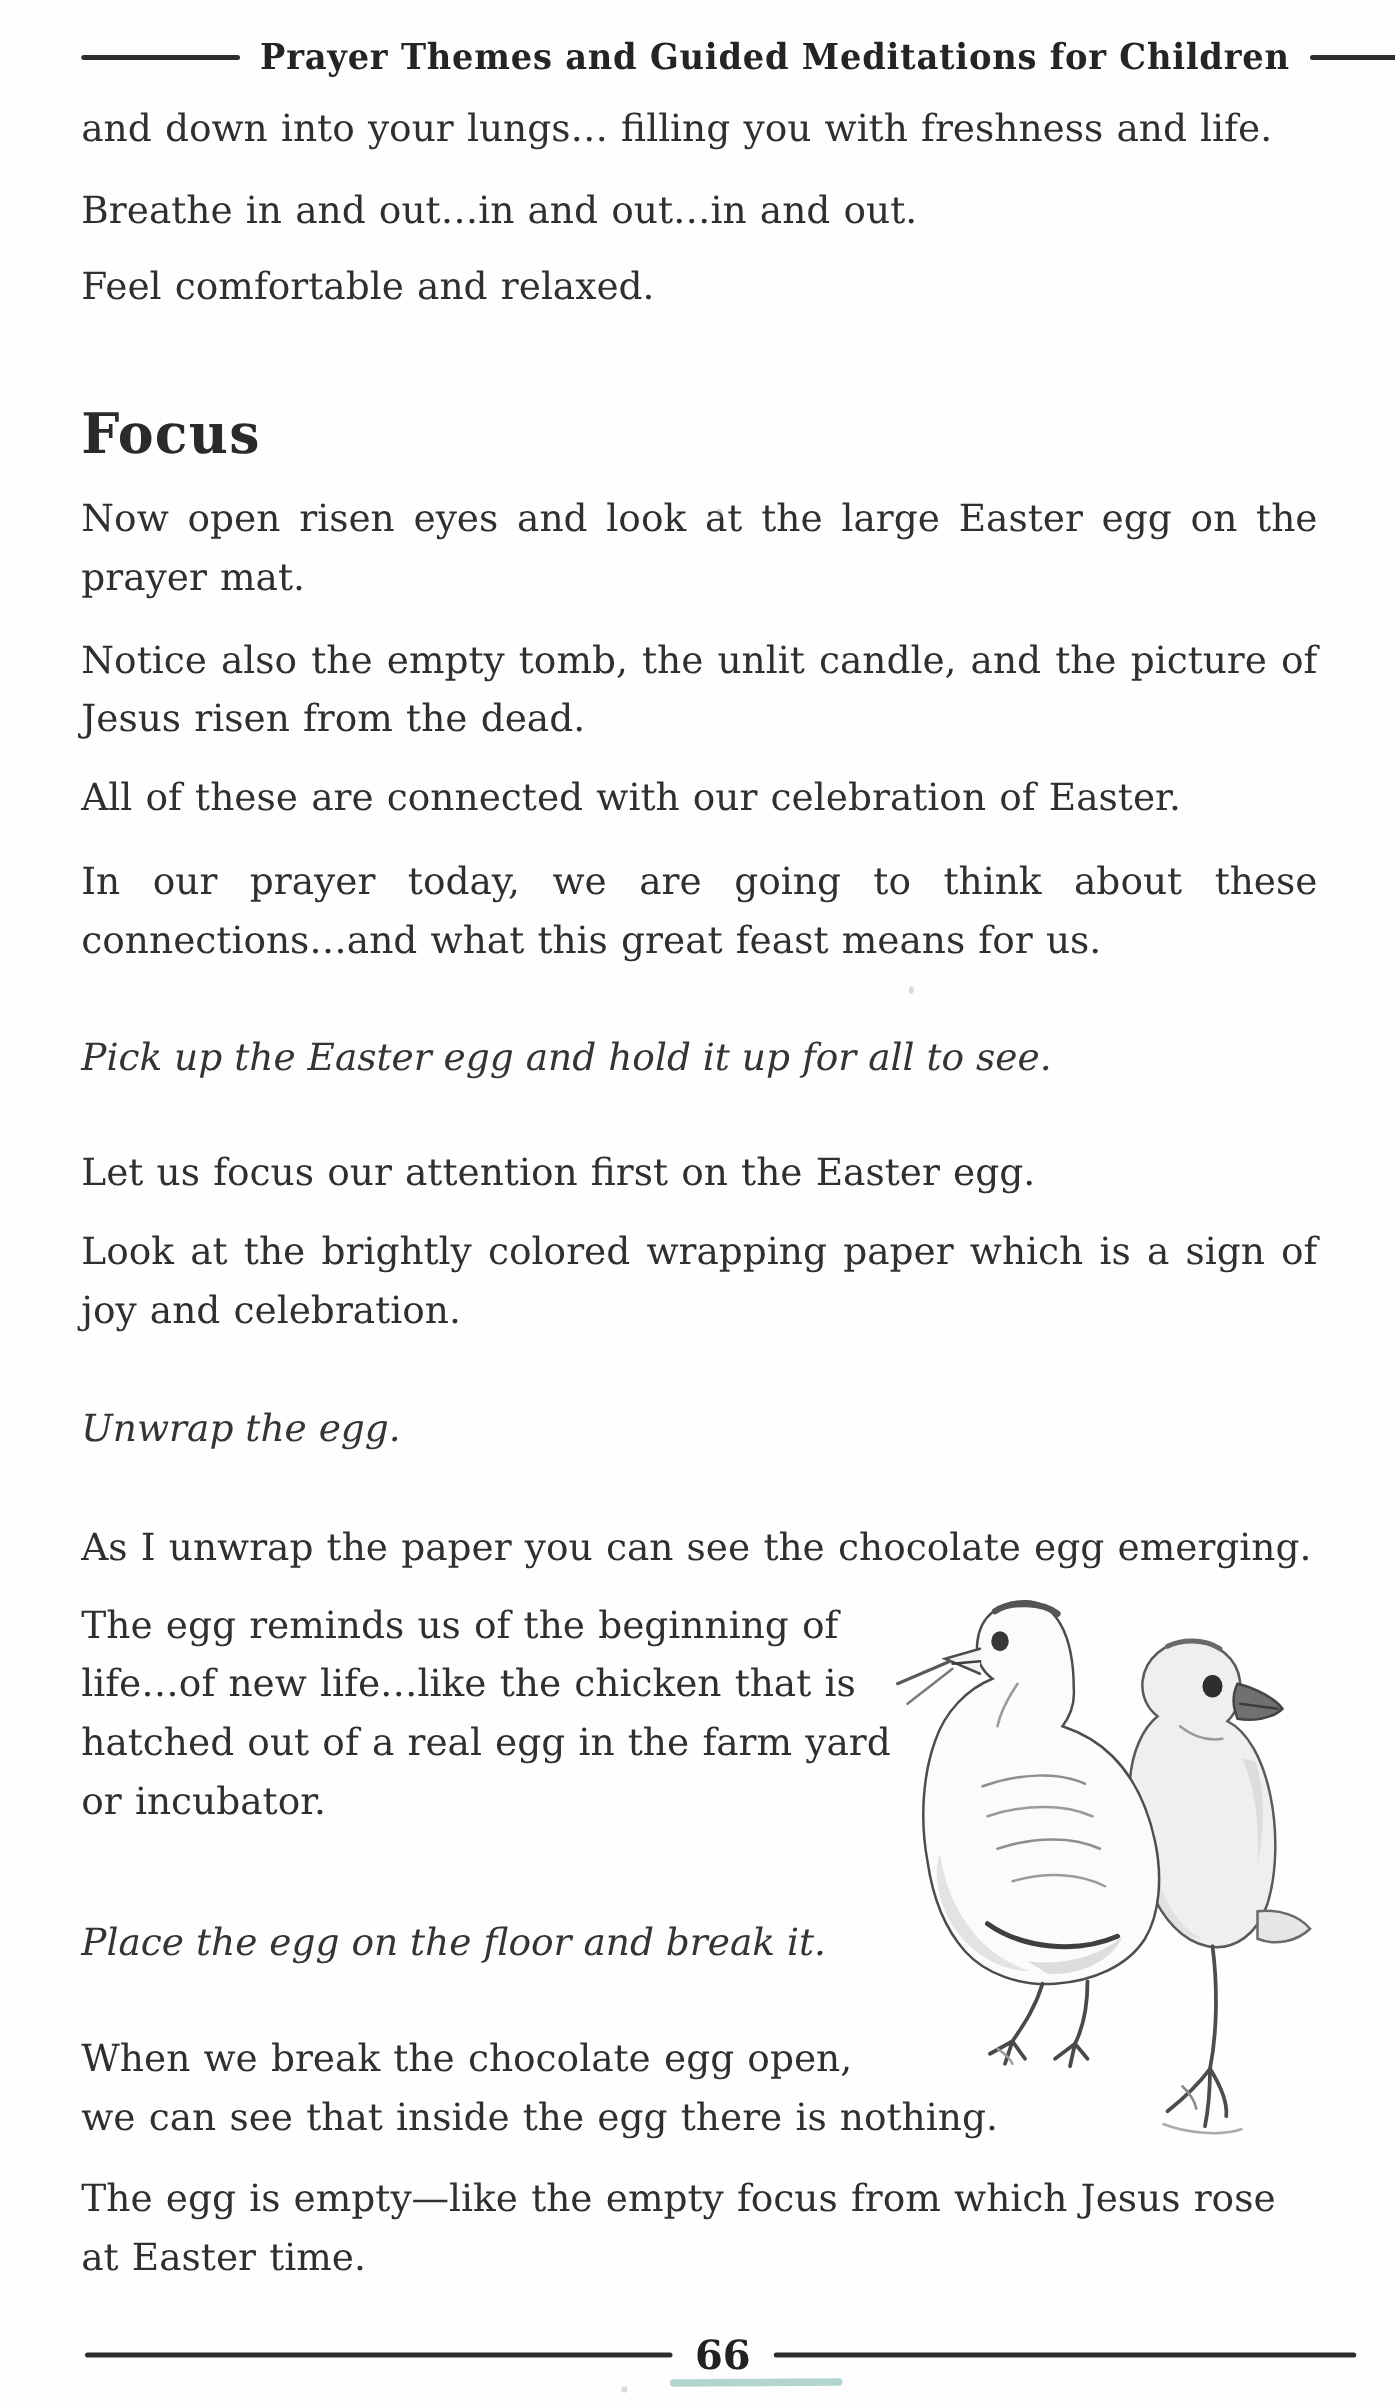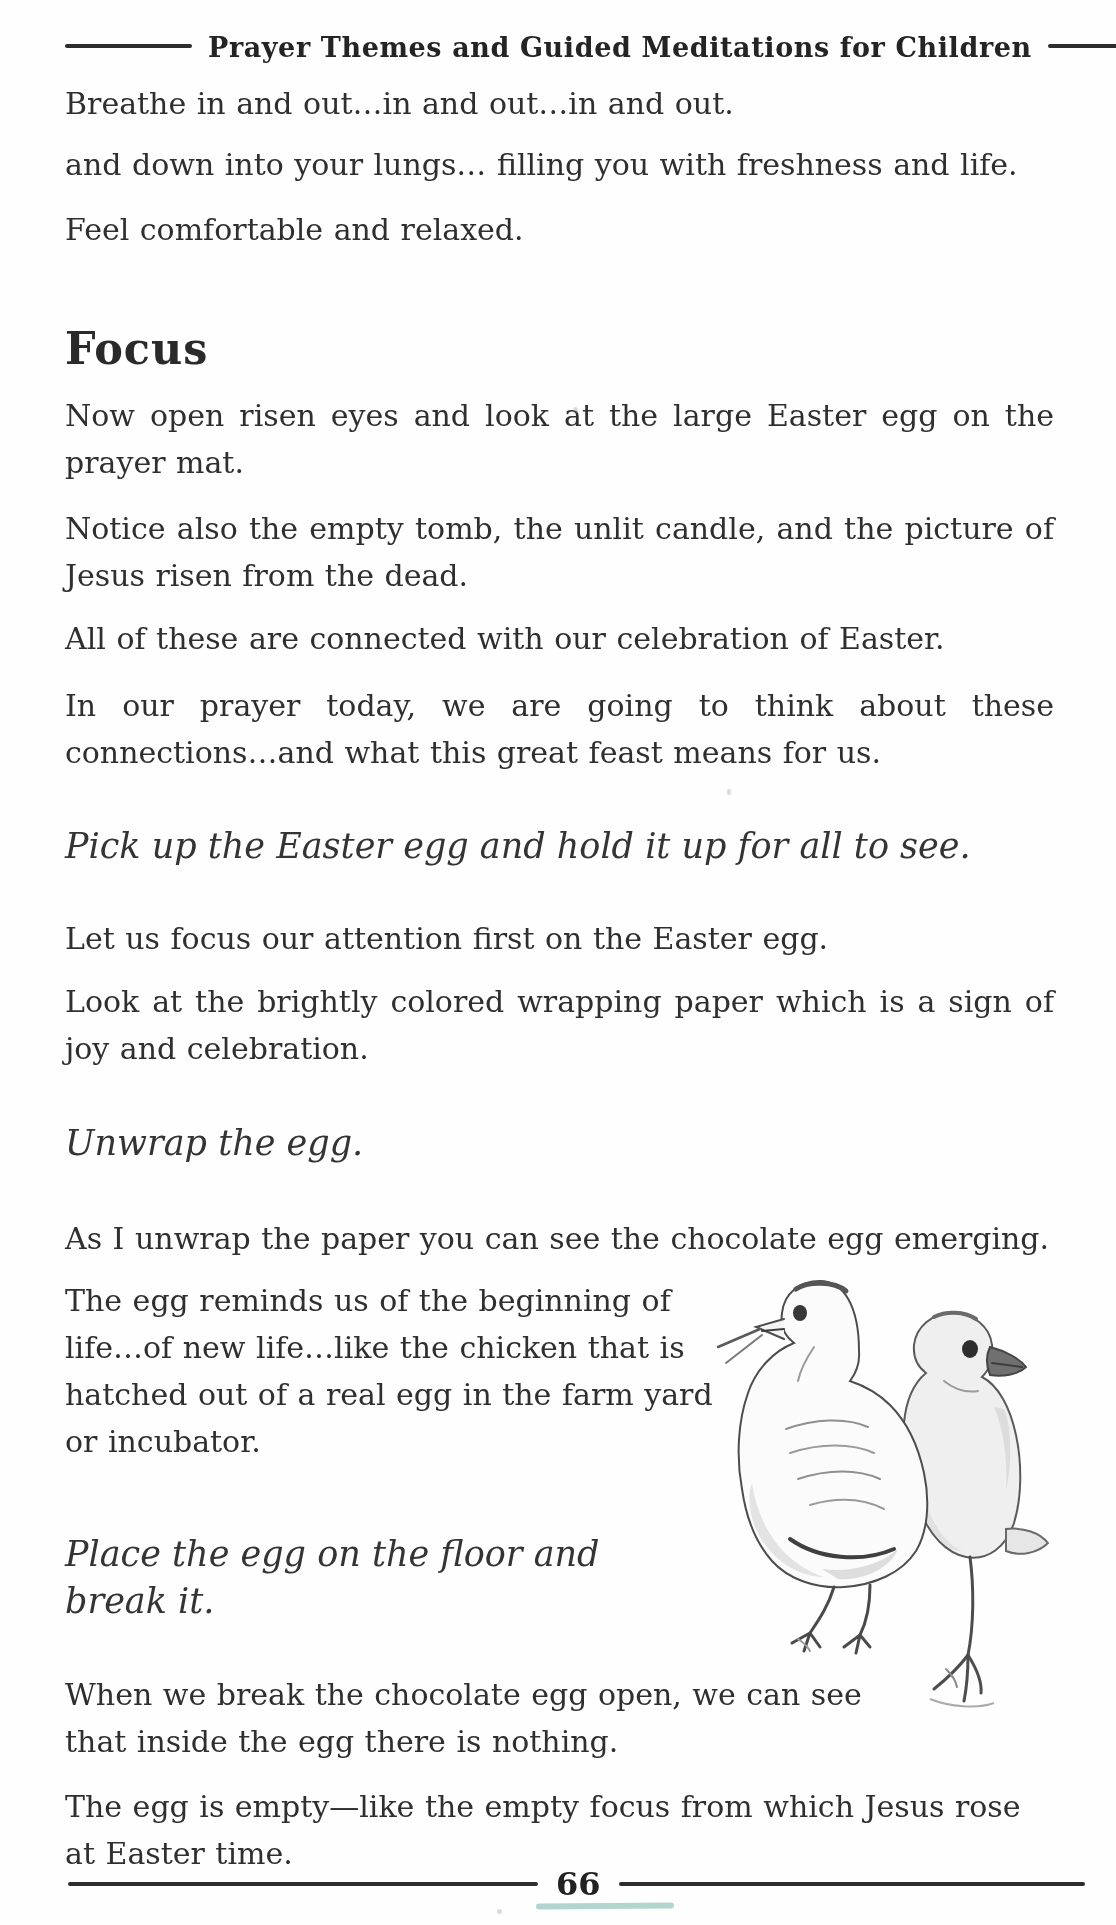--- a/index.html
+++ b/index.html
@@ -36,21 +36,21 @@
   }
   
   p.body-par{
     font-size:30px; line-height:47px;
     margin:0 0 17px 0;
     word-spacing:1px;
   }
   p.justify{ text-align:justify; }
   p.direction{
     font-style:italic;
-    font-size:35px; line-height:47px;
+    font-size:30px; line-height:47px;
     margin:47px 0 46px 0;
     color:#343434;
   }
   p.direction.big-gap{ margin-top:66px; }
   h2.focus{
     font-size:43px; line-height:52px;
     margin:68px 0 19px 0;
     font-weight:700;
     letter-spacing:1px;
     color:#2a2a2a;
@@ -97,22 +97,22 @@
 <body>
 
 <div class="page">
 
   <div class="running-header">
     <div class="rule left"></div>
     <div class="title">Prayer Themes and Guided Meditations for Children</div>
     <div class="rule right"></div>
   </div>
 
+  <p class="body-par" style="margin-bottom:18px;">and down into your lungs… filling you with freshness and life.</p>
   <p class="body-par" style="margin-bottom:14px;">Breathe in and out…in and out…in and out.</p>
-  <p class="body-par" style="margin-bottom:18px;">and down into your lungs… filling you with freshness and life.</p>
   <p class="body-par" style="margin-bottom:0;">Feel comfortable and relaxed.</p>
 
   <h2 class="focus">Focus</h2>
 
   <p class="body-par justify" style="margin-bottom:19px;">Now open risen eyes and look at the large Easter egg on the prayer mat.</p>
   <p class="body-par justify" style="margin-bottom:16px;">Notice also the empty tomb, the unlit candle, and the picture of Jesus risen from the dead.</p>
   <p class="body-par justify" style="margin-bottom:20px;">All of these are connected with our celebration of Easter.</p>
   <p class="body-par justify" style="margin-bottom:0;">In our prayer today, we are going to think about these connections…and what this great feast means for us.</p>
 
   <p class="direction" style="margin-bottom:45px;">Pick up the Easter egg and hold it up for all to see.</p>

